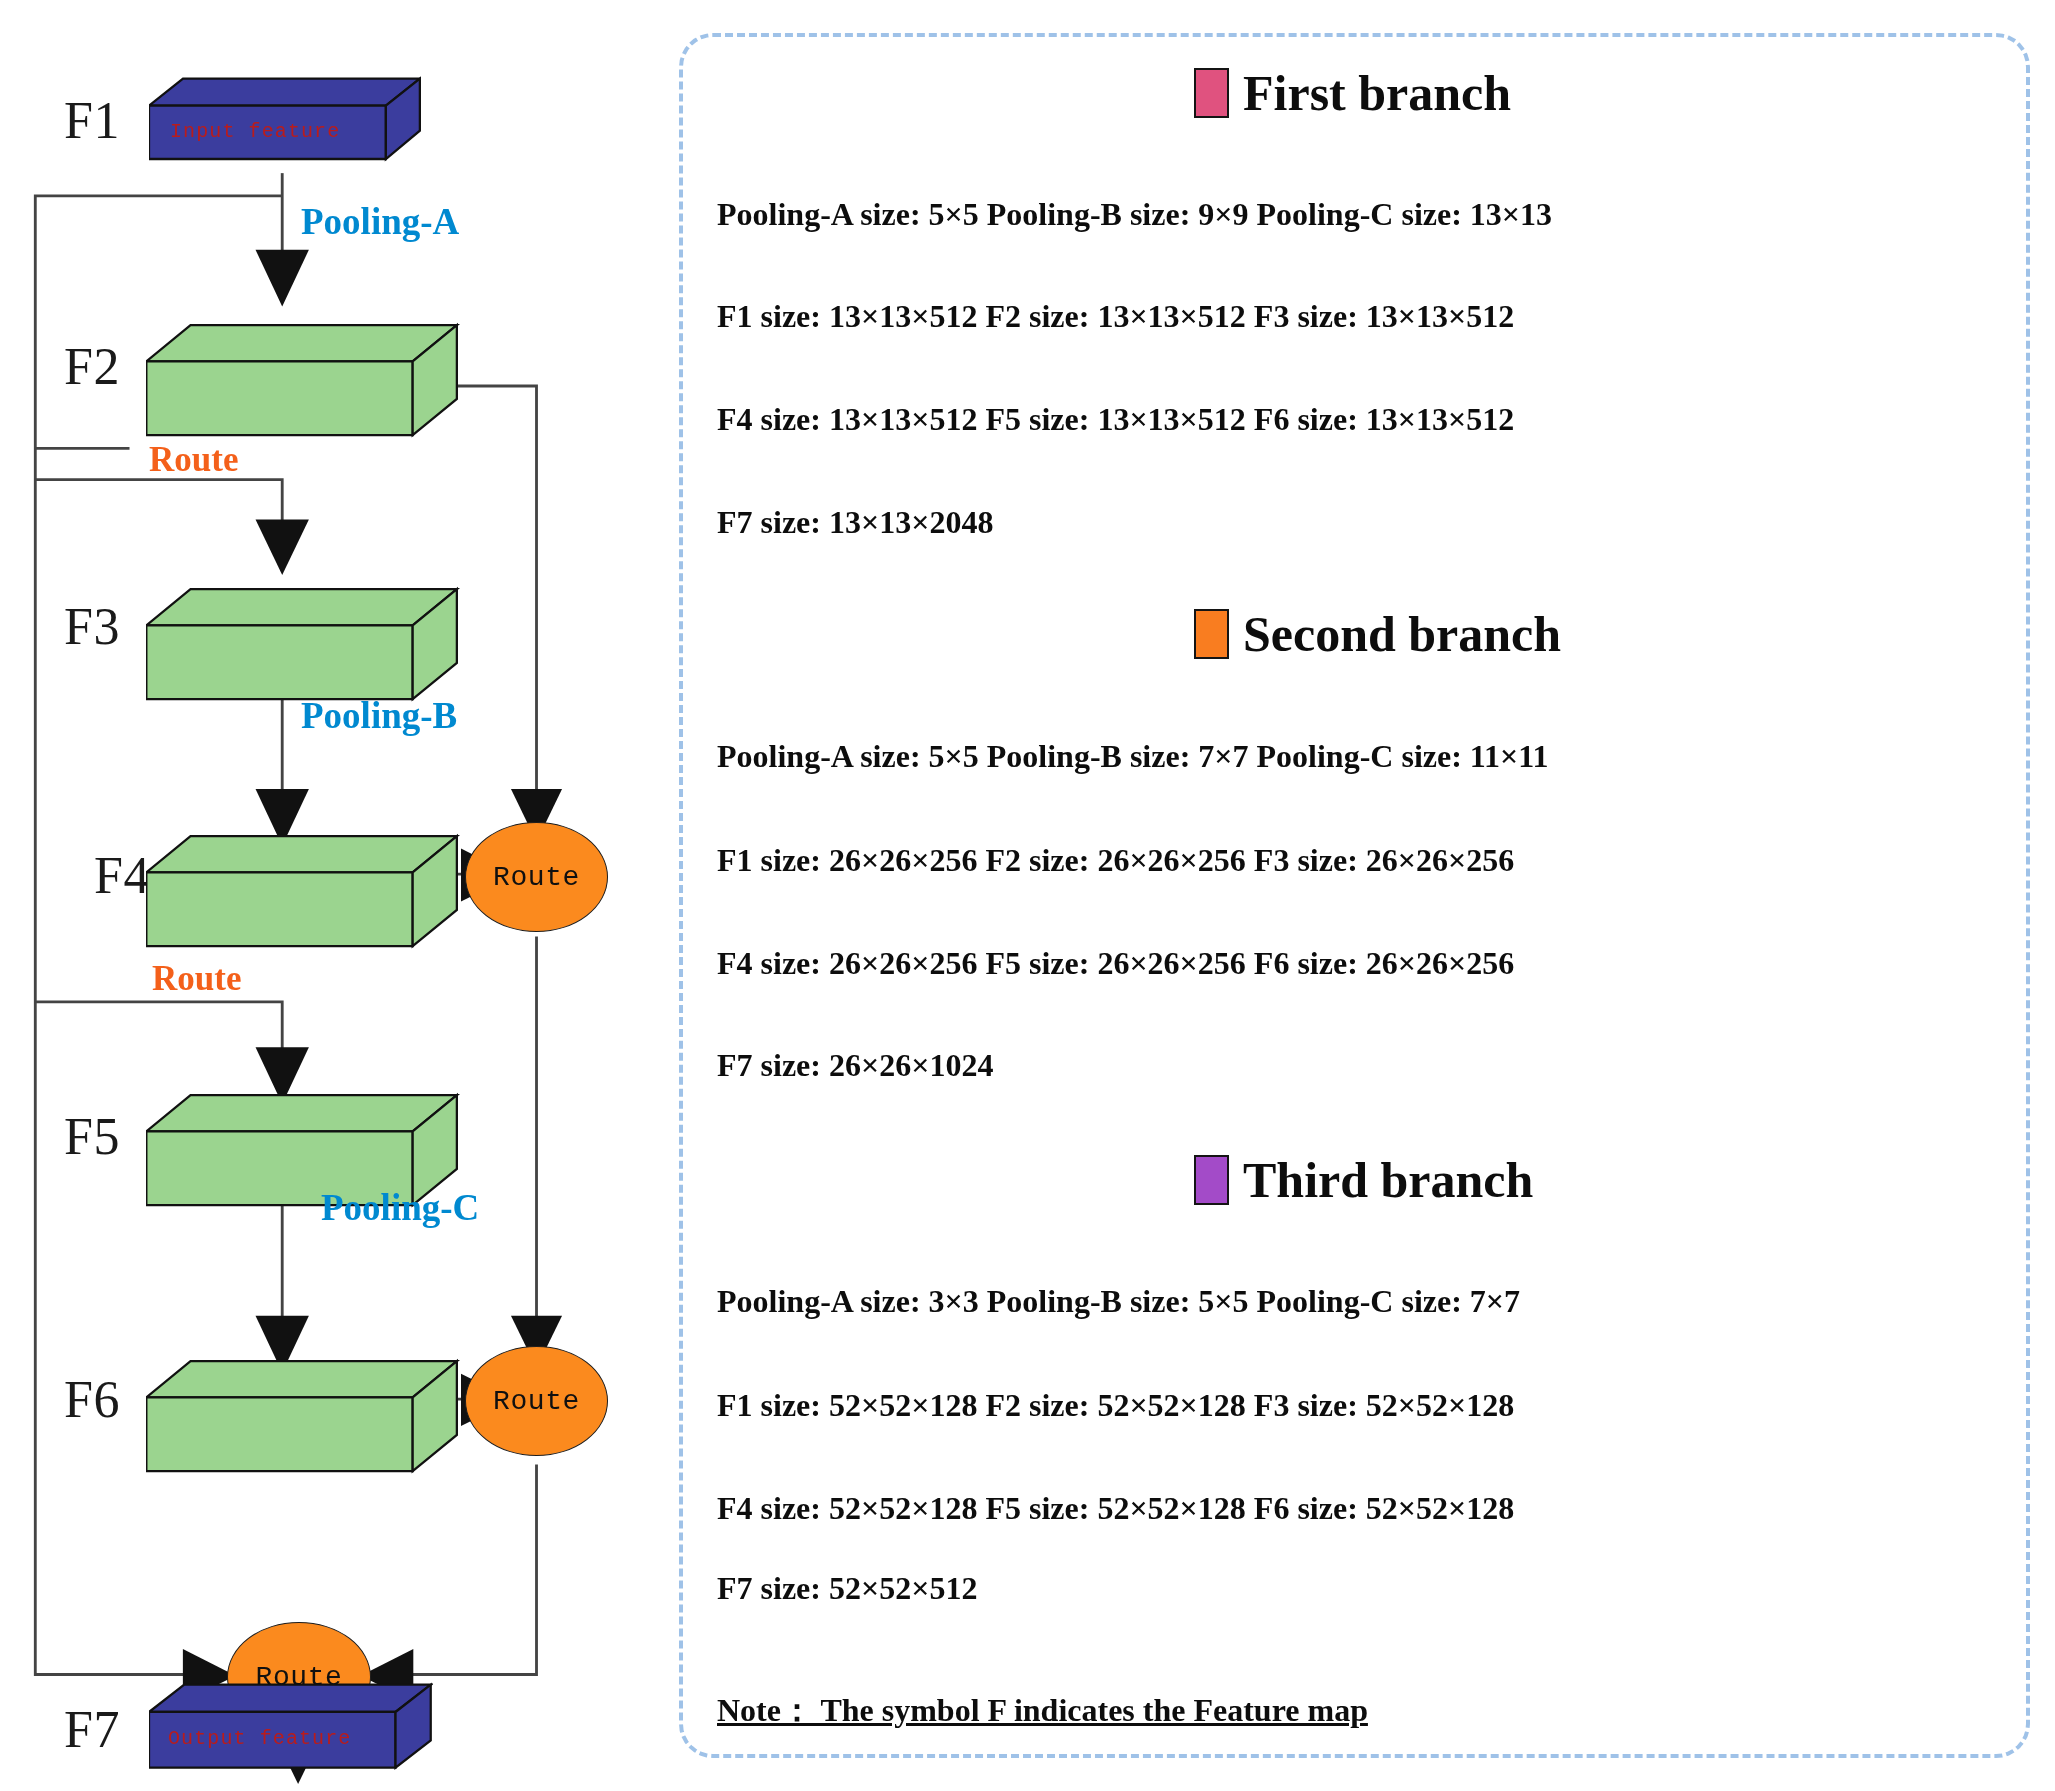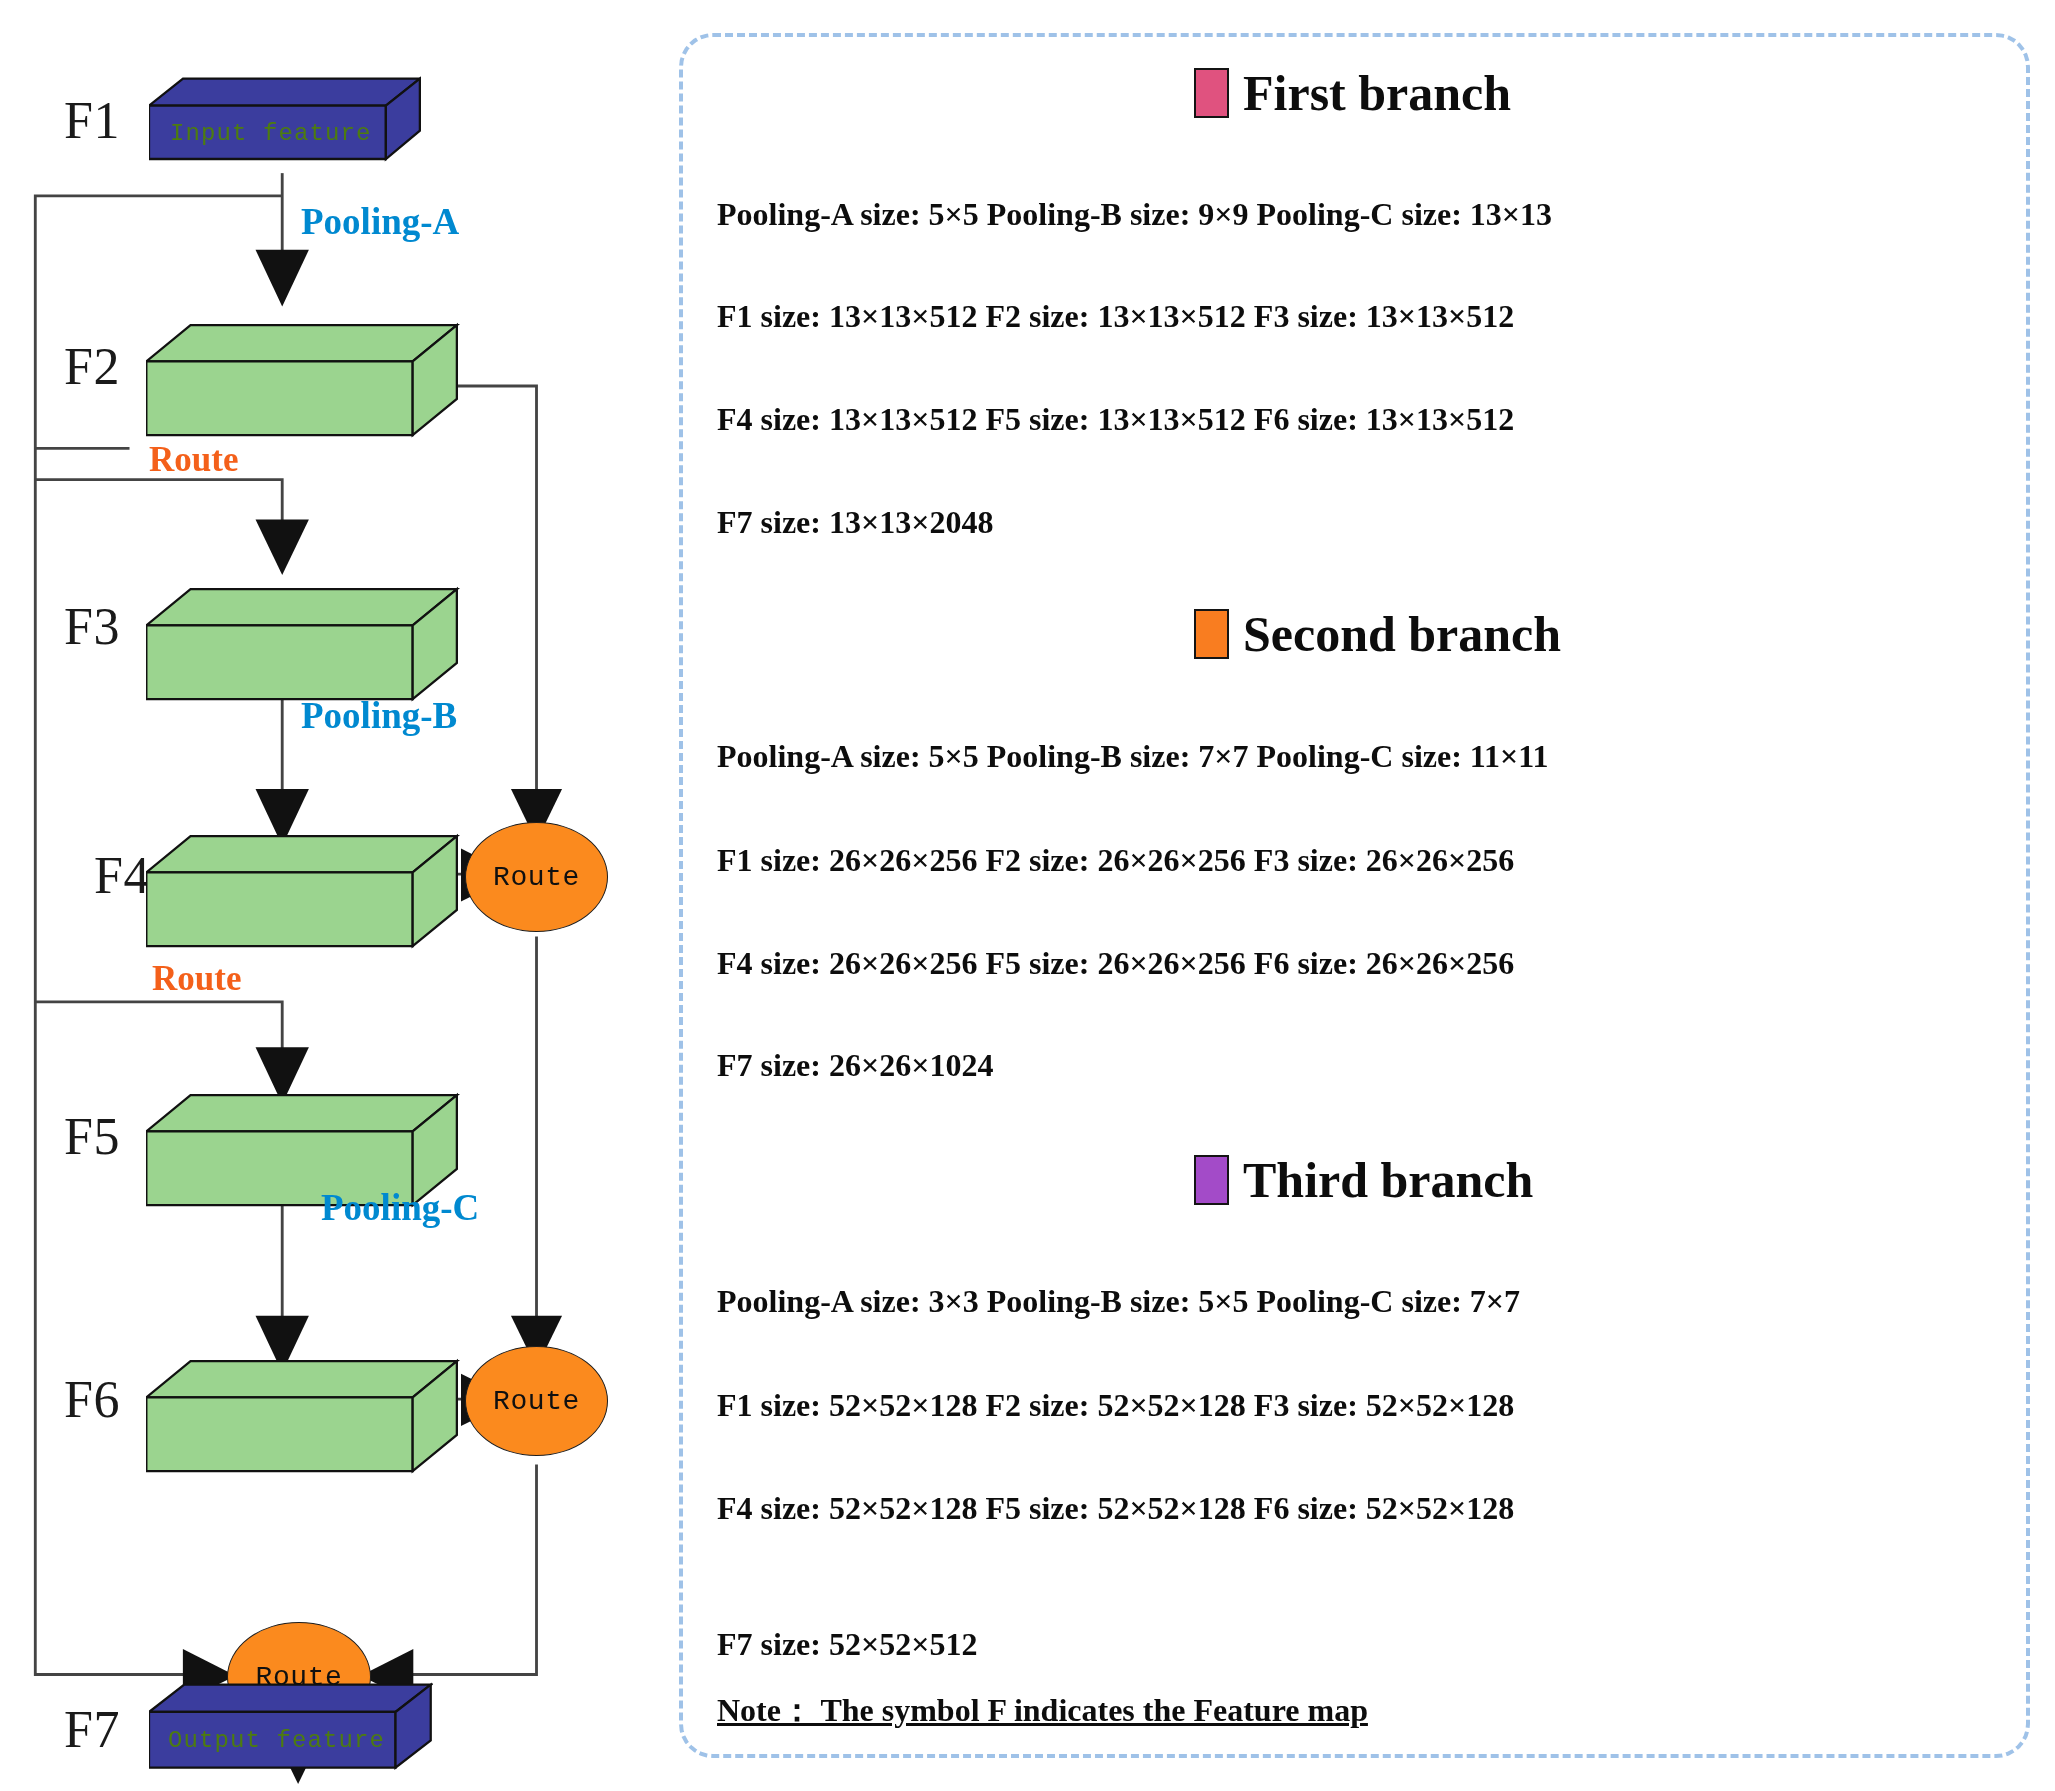--- a/index.html
+++ b/index.html
@@ -8,21 +8,21 @@
 
   
   #diagram{position:absolute;left:0;top:0;width:670px;height:1327px;}
   #wires{position:absolute;left:0;top:0;width:670px;height:1792px;}
 
   .flabel{position:absolute;font-family:"Liberation Serif",serif;font-size:52px;color:#1a1a1a;
           letter-spacing:0.6px;line-height:1;}
 
   
   .box3d{position:absolute;}
-  .boxtext{position:absolute;font-family:"Liberation Mono",monospace;font-size:24px;color:#4d7c0f;
+  .boxtext{position:absolute;font-family:"Liberation Mono",monospace;font-size:20px;color:#b91c1c;
            white-space:nowrap;letter-spacing:1.1px;}
 
   .ellipse{position:absolute;border-radius:50%;background:#FB8A1E;border:1.7px solid #1d1d1d;
            display:flex;align-items:center;justify-content:center;}
   .ellipse span{font-family:"Liberation Mono",monospace;font-size:28px;color:#101010;letter-spacing:0.6px;}
 
   .tag-blue{position:absolute;font-family:"Liberation Serif",serif;font-weight:bold;font-size:37px;
             color:#0089D0;white-space:nowrap;}
   .tag-orange{position:absolute;font-family:"Liberation Serif",serif;font-weight:bold;font-size:35px;
               color:#F4601A;white-space:nowrap;}
@@ -205,21 +205,21 @@
       <div class="line" style="left:34px;top:908px;">F4 size: 26×26×256  F5 size: 26×26×256  F6 size: 26×26×256</div>
       <div class="line" style="left:34px;top:1010px;">F7 size: 26×26×1024</div>
 
       <div class="branch-head" style="left:511px;top:1114px;">
         <div class="swatch" style="background:#A34BC8;"></div>
         <div class="branch-title">Third branch</div>
       </div>
       <div class="line" style="left:34px;top:1246px;">Pooling-A size: 3×3  Pooling-B size: 5×5  Pooling-C size: 7×7</div>
       <div class="line" style="left:34px;top:1350px;">F1 size: 52×52×128  F2 size: 52×52×128   F3 size: 52×52×128</div>
       <div class="line" style="left:34px;top:1453px;">F4 size: 52×52×128  F5 size: 52×52×128   F6 size: 52×52×128</div>
-      <div class="line" style="left:34px;top:1589px;">F7 size: 52×52×512</div>
+      <div class="line" style="left:34px;top:1533px;">F7 size: 52×52×512</div>
 
       <div class="line" style="left:34px;top:1652px;text-decoration:underline;">Note： The symbol F indicates the Feature map</div>
 
     </div>
   </div>
 
 </div>
 
 
 </body></html>

